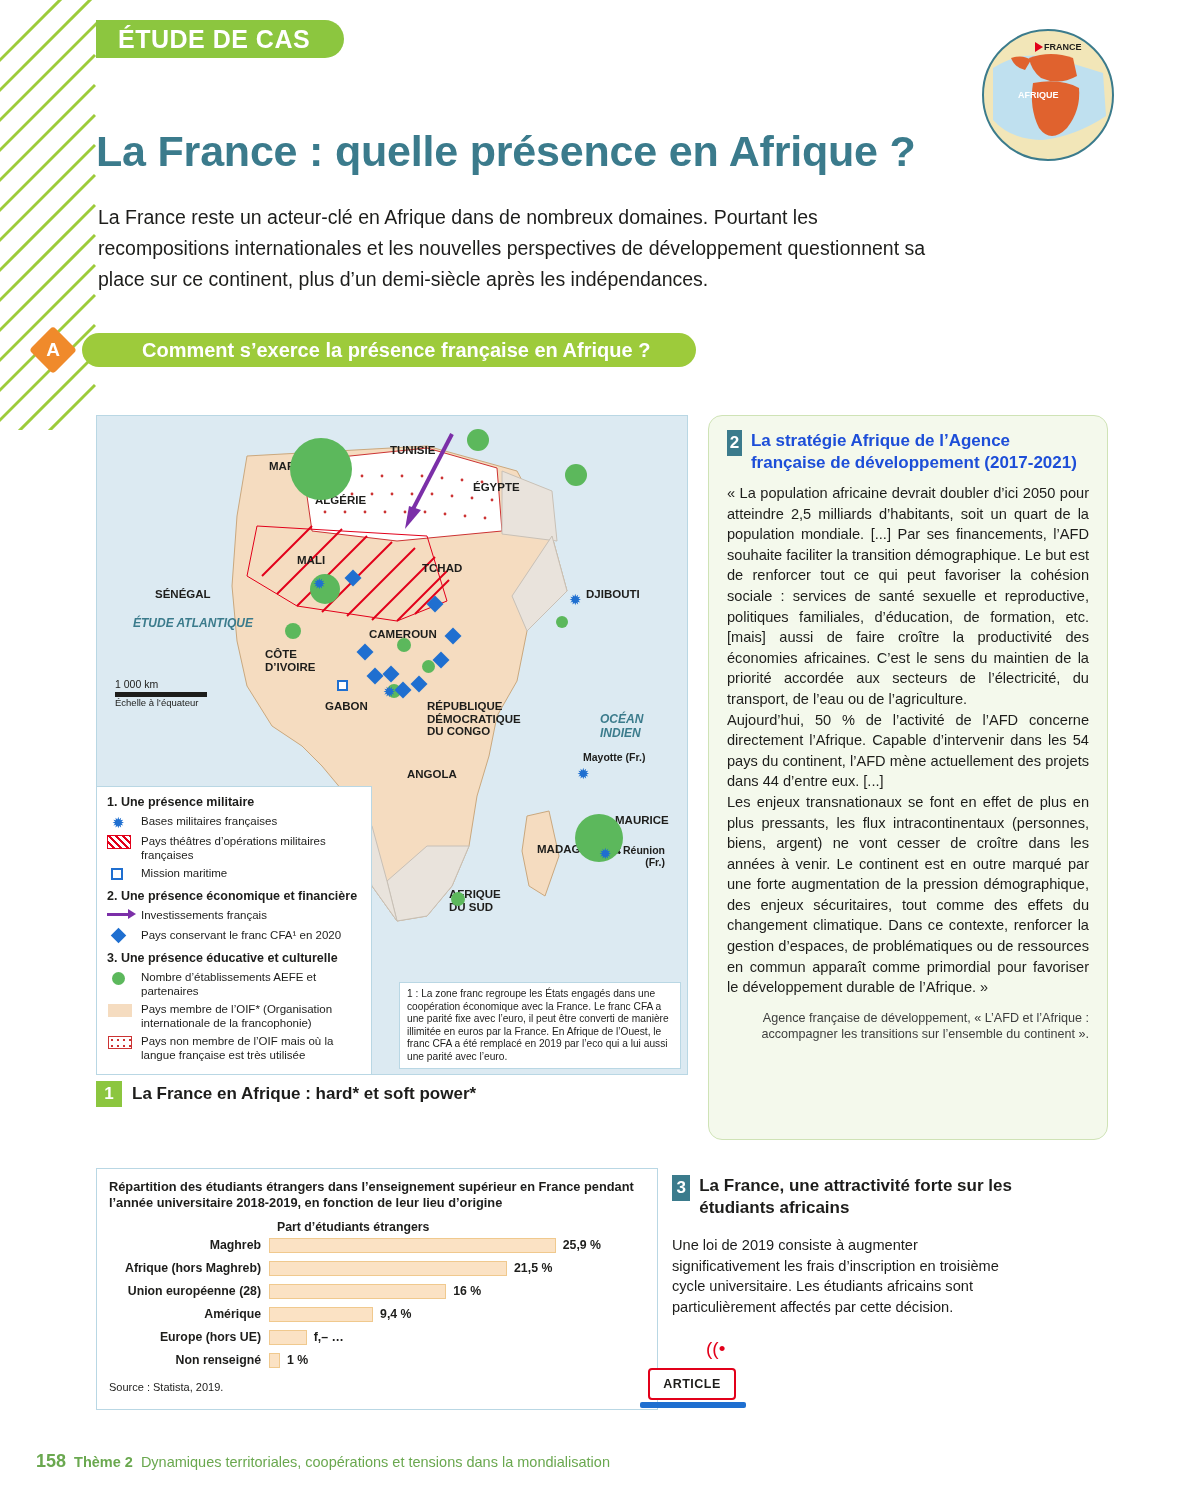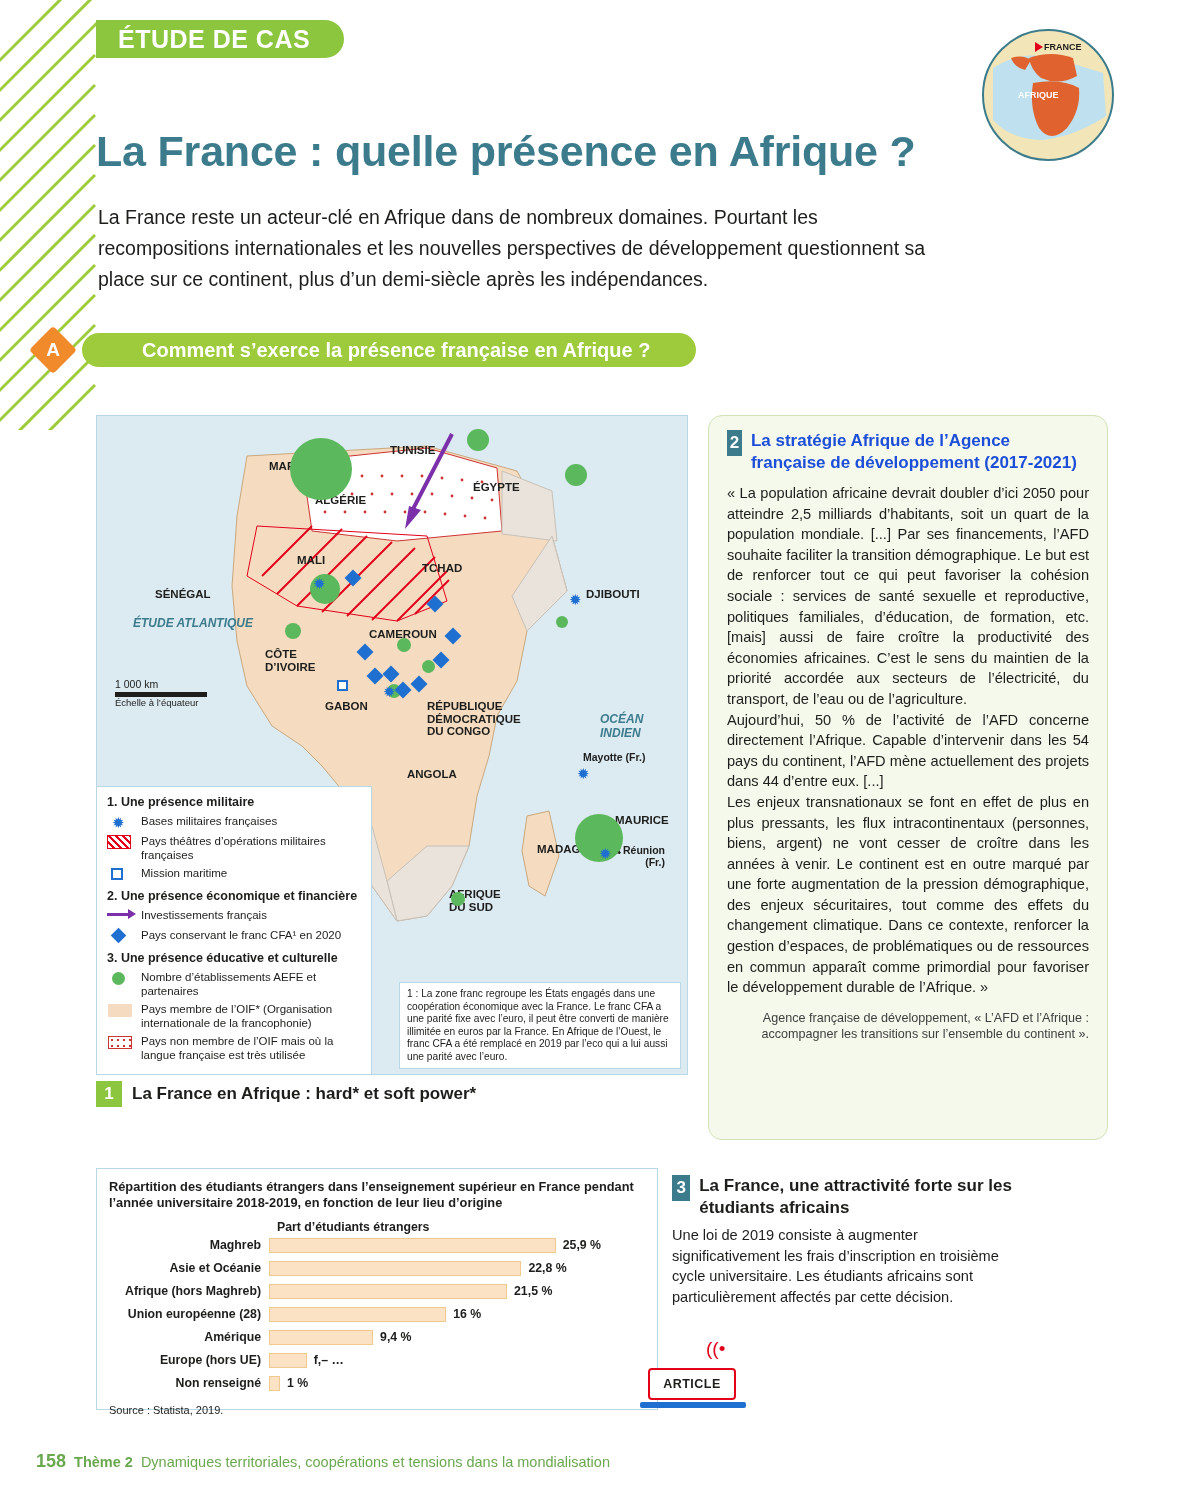--- a/index.html
+++ b/index.html
@@ -141,21 +141,21 @@
   .bar-row { display:flex; align-items:flex-start; height:20px; margin-bottom:3px; }
   .bar-label { width:160px; text-align:right; padding-right:8px; font-size:12.3px; font-weight:bold; }
   .bar { height:15px; background:#fbe2c4; border:1px solid #f0c98e; }
   .bar-val { font-size:12.3px; font-weight:bold; margin-left:7px; }
   .chart-src { margin-top:8px; font-size:11px; }
 
   
   .doc3 { position:absolute; left:672px; top:1175px; width:355px; }
   .doc3-head { display:flex; gap:9px; align-items:flex-start; }
   .doc3-title { font-size:17px; font-weight:bold; line-height:22px; }
-  .doc3-body { margin-top:6px; font-size:14.6px; line-height:20.5px; }
+  .doc3-body { margin-top:16px; font-size:14.6px; line-height:20.5px; }
 
   
   .article {
     position:absolute; left:648px; top:1368px; width:88px; height:32px;
     border:2px solid #e2001a; border-radius:4px; background:#fff;
     display:flex; align-items:center; justify-content:center;
     font-size:12.5px; font-weight:bold; letter-spacing:.5px;
   }
   .article-wifi { position:absolute; left:706px; top:1338px; color:#e2001a; font-size:19px; }
   .article-base { position:absolute; left:640px; top:1402px; width:106px; height:6px;
@@ -421,25 +421,20 @@
 <div class="chart-panel">
   <div class="chart-title">Répartition des étudiants étrangers dans l’enseignement supérieur en France pendant l’année universitaire 2018-2019, en fonction de leur lieu d’origine</div>
   <div class="chart-sub">Part d’étudiants étrangers</div>
   <div id="bars">
       <div class="bar-row">
         <div class="bar-label">Maghreb</div>
         <div class="bar" style="width: 286.75px;"></div>
         <div class="bar-val">25,9 %</div>
       </div>
       <div class="bar-row">
-        <div class="bar-label">Asie et Océanie</div>
-        <div class="bar" style="width: 252.429px;"></div>
-        <div class="bar-val">22,8 %</div>
-      </div>
-      <div class="bar-row">
         <div class="bar-label">Afrique (hors Maghreb)</div>
         <div class="bar" style="width: 238.036px;"></div>
         <div class="bar-val">21,5 %</div>
       </div>
       <div class="bar-row">
         <div class="bar-label">Union européenne (28)</div>
         <div class="bar" style="width: 177.143px;"></div>
         <div class="bar-val">16 %</div>
       </div>
       <div class="bar-row">

